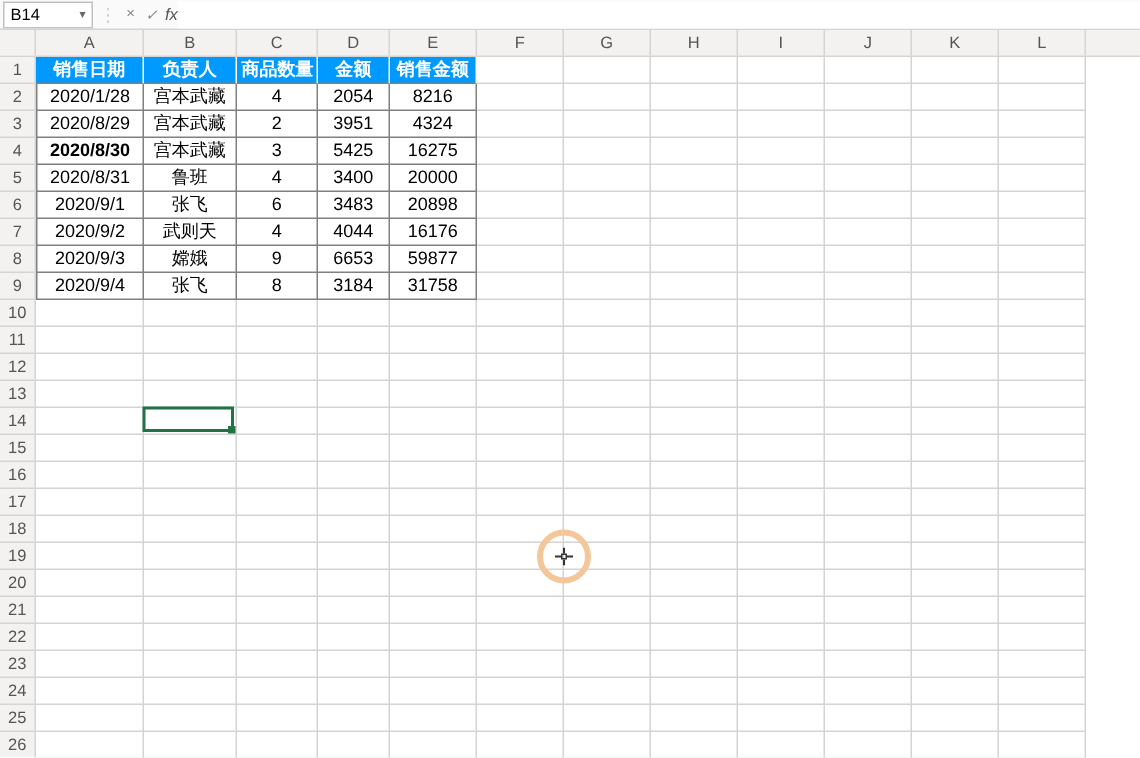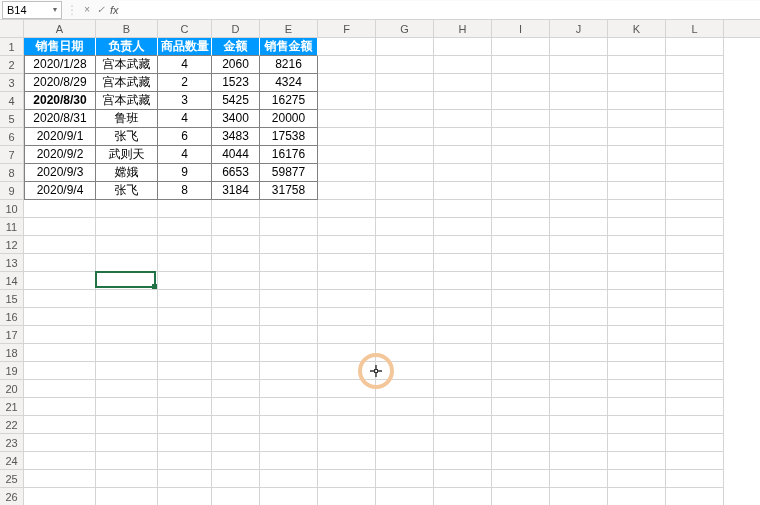--- a/index.html
+++ b/index.html
@@ -241,35 +241,35 @@
         <div class="cell" style="width: 58px;"></div>
         <div class="cell" style="width: 58px;"></div>
         <div class="cell" style="width: 58px;"></div>
         <div class="cell" style="width: 58px;"></div>
         <div class="cell" style="width: 58px;"></div>
       </div>
       <div class="row drow">
         <div class="cell dcell" style="width: 72px;">2020/1/28</div>
         <div class="cell dcell" style="width: 62px;">宫本武藏</div>
         <div class="cell dcell num" style="width: 54px;">4</div>
-        <div class="cell dcell num" style="width: 48px;">2060</div>
+        <div class="cell dcell num" style="width: 48px;">2054</div>
         <div class="cell dcell num" style="width: 58px;">8216</div>
         <div class="cell" style="width: 58px;"></div>
         <div class="cell" style="width: 58px;"></div>
         <div class="cell" style="width: 58px;"></div>
         <div class="cell" style="width: 58px;"></div>
         <div class="cell" style="width: 58px;"></div>
         <div class="cell" style="width: 58px;"></div>
         <div class="cell" style="width: 58px;"></div>
       </div>
       <div class="row drow">
         <div class="cell dcell" style="width: 72px;">2020/8/29</div>
         <div class="cell dcell" style="width: 62px;">宫本武藏</div>
         <div class="cell dcell num" style="width: 54px;">2</div>
-        <div class="cell dcell num" style="width: 48px;">1523</div>
+        <div class="cell dcell num" style="width: 48px;">3951</div>
         <div class="cell dcell num" style="width: 58px;">4324</div>
         <div class="cell" style="width: 58px;"></div>
         <div class="cell" style="width: 58px;"></div>
         <div class="cell" style="width: 58px;"></div>
         <div class="cell" style="width: 58px;"></div>
         <div class="cell" style="width: 58px;"></div>
         <div class="cell" style="width: 58px;"></div>
         <div class="cell" style="width: 58px;"></div>
       </div>
       <div class="row drow">
@@ -298,21 +298,21 @@
         <div class="cell" style="width: 58px;"></div>
         <div class="cell" style="width: 58px;"></div>
         <div class="cell" style="width: 58px;"></div>
         <div class="cell" style="width: 58px;"></div>
       </div>
       <div class="row drow">
         <div class="cell dcell" style="width: 72px;">2020/9/1</div>
         <div class="cell dcell" style="width: 62px;">张飞</div>
         <div class="cell dcell num" style="width: 54px;">6</div>
         <div class="cell dcell num" style="width: 48px;">3483</div>
-        <div class="cell dcell num" style="width: 58px;">17538</div>
+        <div class="cell dcell num" style="width: 58px;">20898</div>
         <div class="cell" style="width: 58px;"></div>
         <div class="cell" style="width: 58px;"></div>
         <div class="cell" style="width: 58px;"></div>
         <div class="cell" style="width: 58px;"></div>
         <div class="cell" style="width: 58px;"></div>
         <div class="cell" style="width: 58px;"></div>
         <div class="cell" style="width: 58px;"></div>
       </div>
       <div class="row drow">
         <div class="cell dcell" style="width: 72px;">2020/9/2</div>

